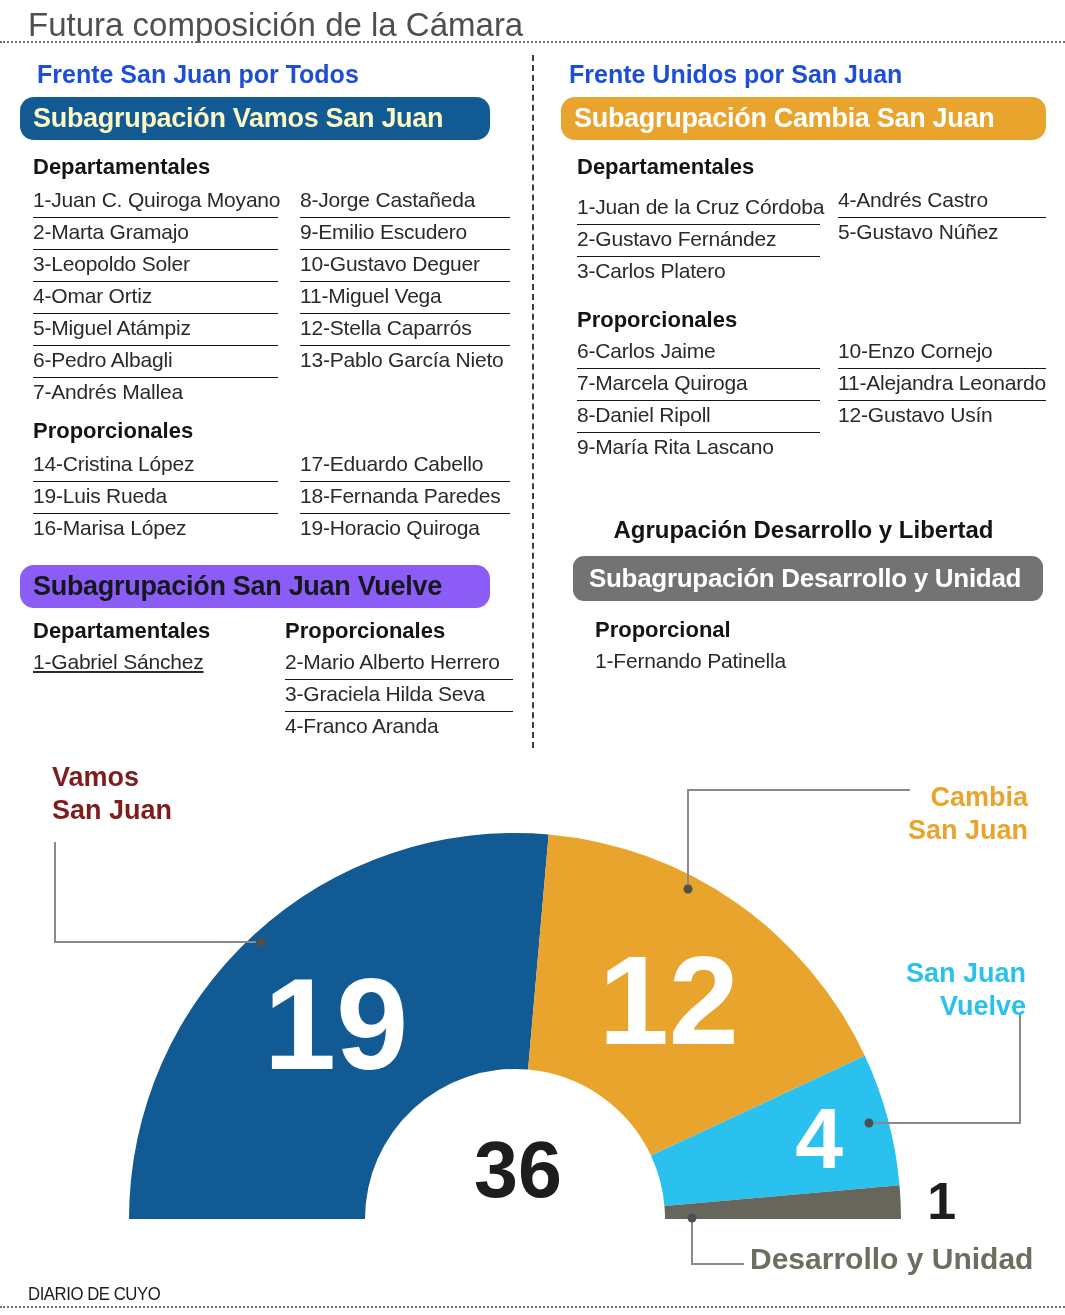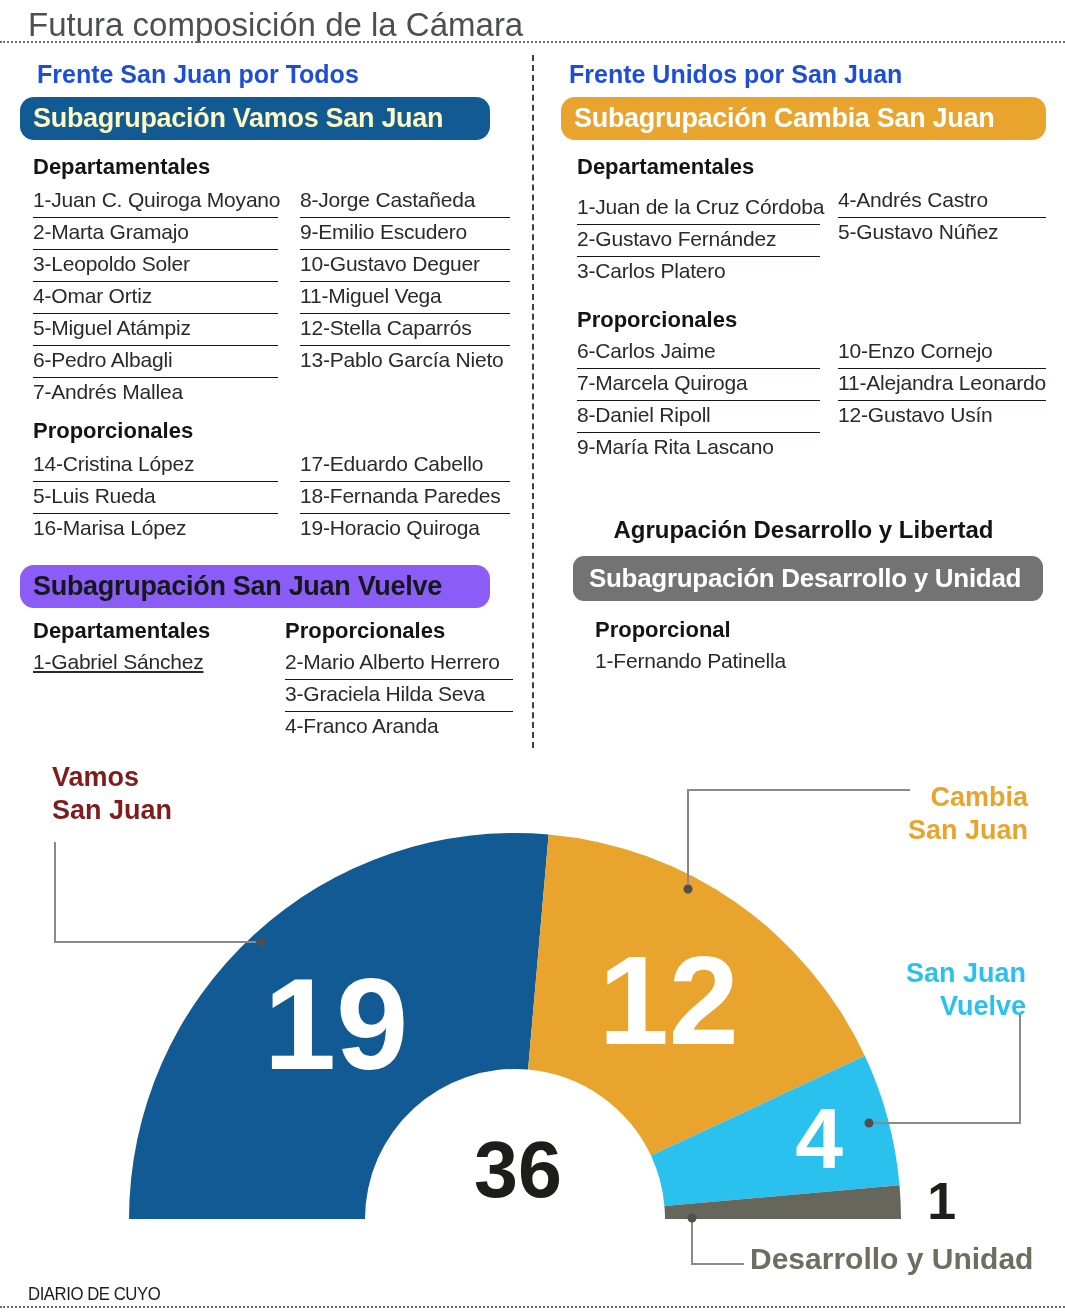--- a/index.html
+++ b/index.html
@@ -101,21 +101,21 @@
       <div>9-Emilio Escudero</div>
       <div>10-Gustavo Deguer</div>
       <div>11-Miguel Vega</div>
       <div>12-Stella Caparrós</div>
       <div>13-Pablo García Nieto</div>
     </div>
 
   <div class="abs sec-h" style="left:33px;top:418px;">Proporcionales</div>
   <div class="abs list" style="left:33px;top:450px;width:245px;">
       <div>14-Cristina López</div>
-      <div>5-Luis Rueda</div>
+      <div>19-Luis Rueda</div>
       <div>16-Marisa López</div>
     </div>
   <div class="abs list" style="left:300px;top:450px;width:210px;">
       <div>17-Eduardo Cabello</div>
       <div>18-Fernanda Paredes</div>
       <div>19-Horacio Quiroga</div>
     </div>
 
   <div class="abs bar bar-cyan" style="left:20px;top:565px;width:470px;">
     <span>Subagrupación San Juan Vuelve</span>

